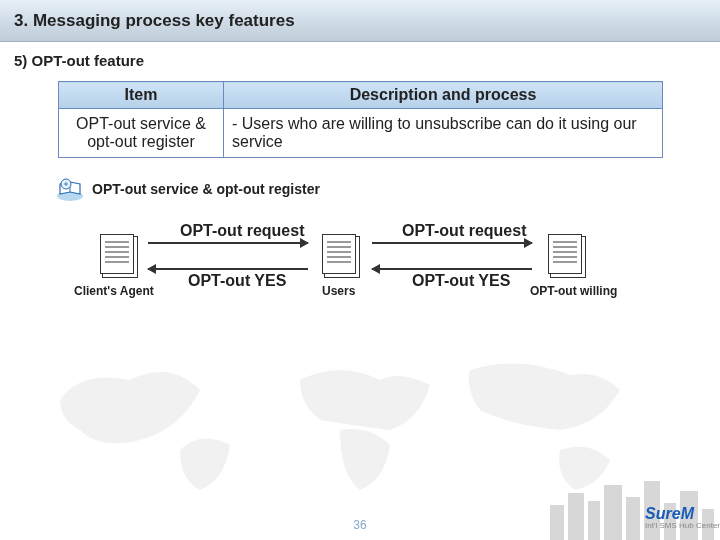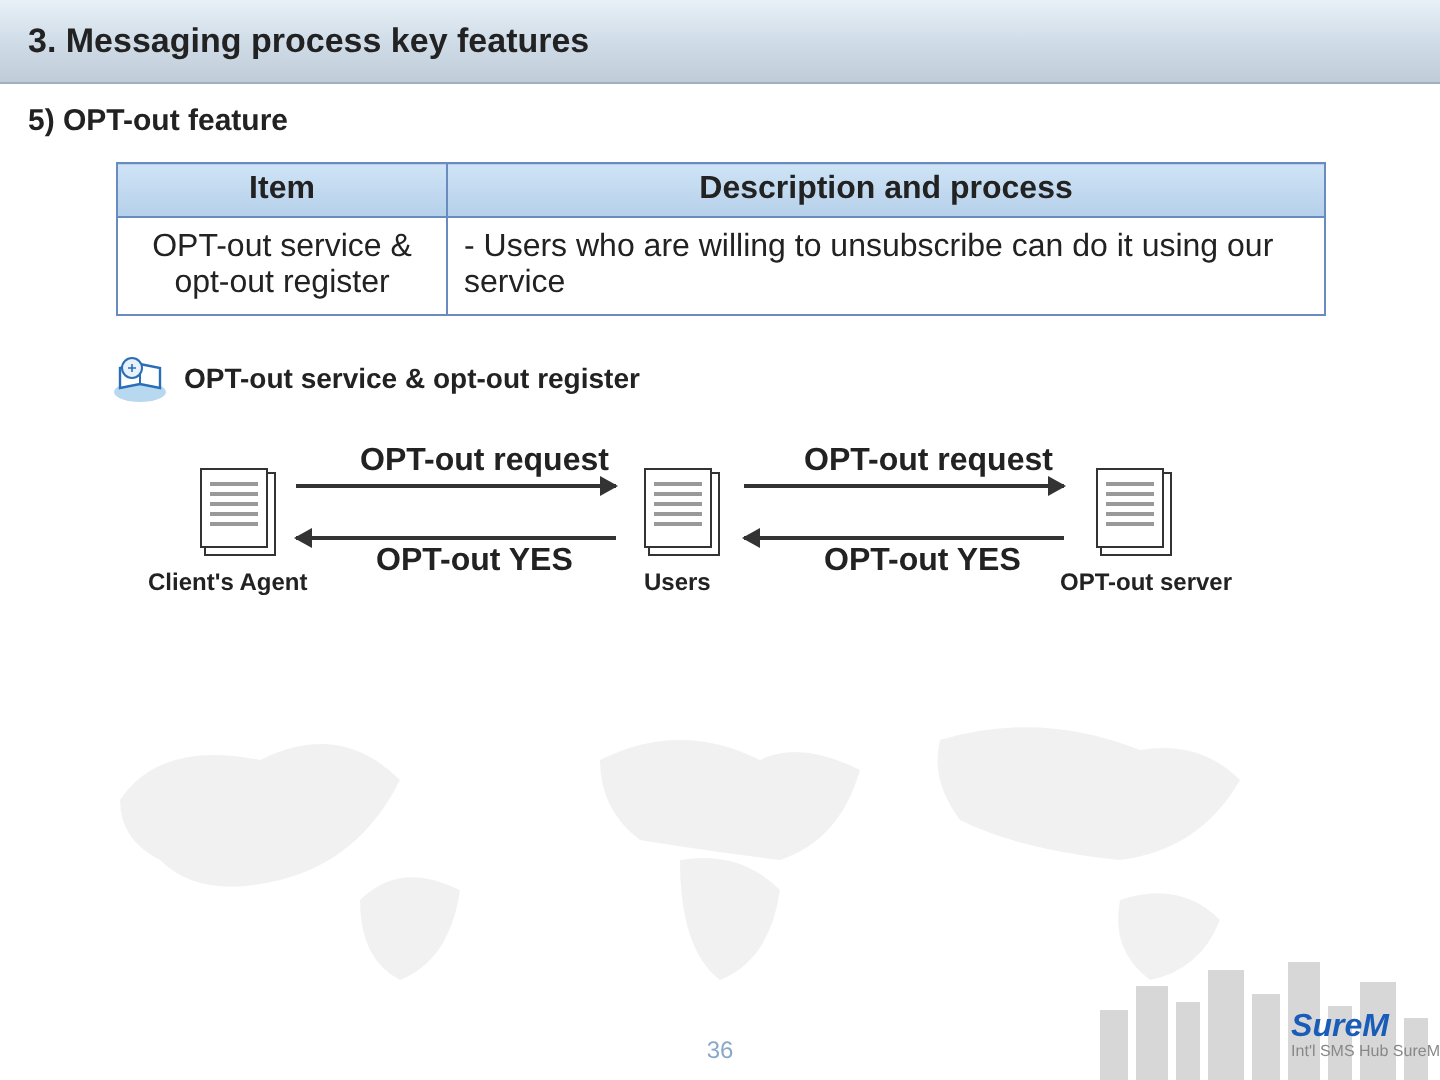--- a/index.html
+++ b/index.html
@@ -219,21 +219,21 @@
 
   <div class="doc-icon" style="left:282px; top:22px;"></div>
   <div class="node-label" style="left:282px; top:72px;">Users</div>
 
   <div class="arrow right" style="left:332px; top:30px; width:160px;"></div>
   <div class="arrow-label" style="left:362px; top:10px;">OPT-out request</div>
   <div class="arrow left" style="left:332px; top:56px; width:160px;"></div>
   <div class="arrow-label" style="left:372px; top:60px;">OPT-out YES</div>
 
   <div class="doc-icon" style="left:508px; top:22px;"></div>
-  <div class="node-label" style="left:490px; top:72px;">OPT-out server</div>
+  <div class="node-label" style="left:490px; top:72px;">OPT-out willing</div>
 </div>
 
 <svg class="bg-world" viewBox="0 0 720 190">
   <g fill="#c7c7c7">
     <path d="M60 70 Q80 40 130 50 Q170 30 200 60 Q180 100 140 110 Q100 120 80 100 Q60 90 60 70 Z"></path>
     <path d="M180 120 Q200 100 230 115 Q225 150 200 160 Q180 150 180 120 Z"></path>
     <path d="M300 50 Q340 30 380 50 Q400 40 430 55 Q420 90 390 100 Q350 95 320 90 Q300 75 300 50 Z"></path>
     <path d="M340 100 Q370 95 390 115 Q385 150 360 160 Q340 145 340 100 Z"></path>
     <path d="M470 40 Q520 25 570 45 Q600 40 620 60 Q600 95 560 100 Q510 95 480 80 Q465 60 470 40 Z"></path>
     <path d="M560 120 Q590 110 610 130 Q600 155 575 160 Q555 145 560 120 Z"></path>
@@ -251,14 +251,14 @@
     <rect x="124" y="28" width="12" height="37"></rect>
     <rect x="140" y="16" width="18" height="49"></rect>
     <rect x="162" y="34" width="12" height="31"></rect>
   </g>
 </svg>
 
 <div class="page-num">36</div>
 
 <div class="logo">
   <span>SureM</span>
-  <span class="tag">Int'l SMS Hub SureM</span>
+  <span class="tag">Int'l SMS Hub Center</span>
 </div>
 
 </body></html>

